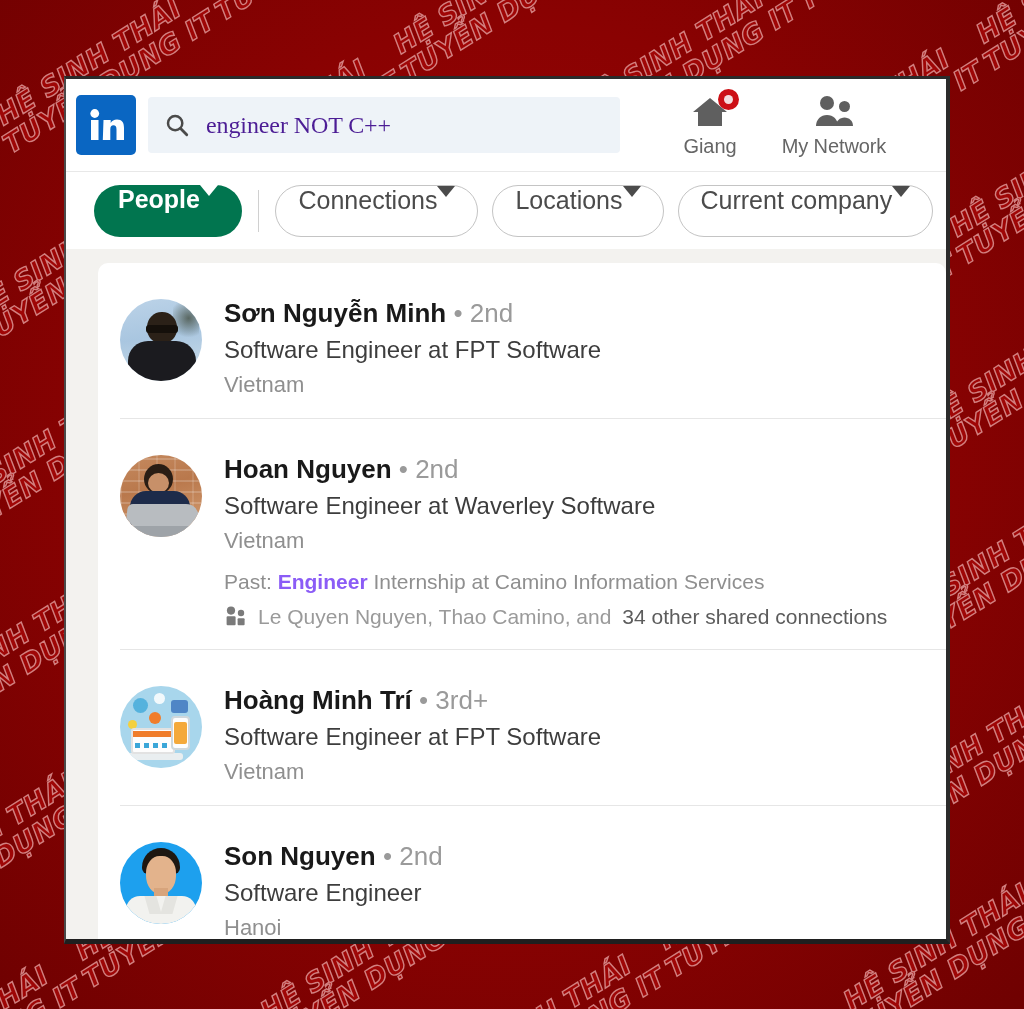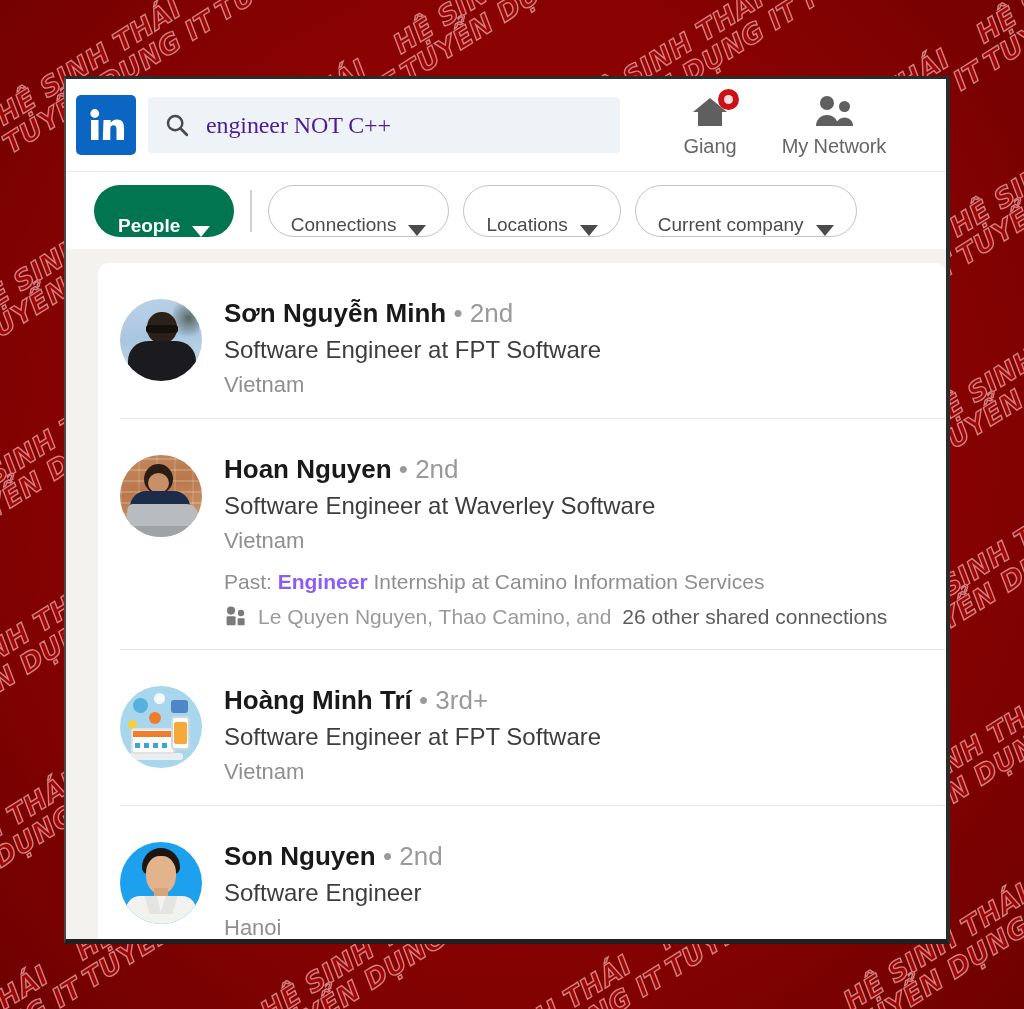--- a/index.html
+++ b/index.html
@@ -144,26 +144,25 @@
     display: flex;
     align-items: center;
     padding-left: 28px;
     gap: 0;
     box-sizing: border-box;
   }
   .pill {
     height: 52px;
     border-radius: 26px;
     display: flex;
-    align-items: flex-end;
-    gap: 12px;
+    align-items: flex-start;
     padding: 0 22px;
     box-sizing: border-box;
     flex: 0 0 auto;
-    font-size: 19px;
+    font-size: 25px;
   }
   .pill.active {
     background: #01754f;
     color: #ffffff;
     font-weight: 700;
     padding: 0 24px;
   }
   .pill.plain {
     border: 1.5px solid #c4c4c4;
     color: #4b4b4b;
@@ -492,21 +491,21 @@
           <div class="shared">
             <span class="shared-icon">
               <svg width="23" height="20" viewBox="0 0 23 20" aria-hidden="true">
                 <circle cx="7" cy="4.6" r="4.1" fill="#7a7a7a"></circle>
                 <rect x="2.6" y="10.3" width="9" height="9" rx="1.1" fill="#7a7a7a"></rect>
                 <circle cx="17" cy="7" r="3.2" fill="#7a7a7a"></circle>
                 <rect x="13.6" y="12.3" width="7" height="7" rx="1" fill="#7a7a7a"></rect>
               </svg>
             </span>
             <span>Le Quyen Nguyen, Thao Camino, and </span>
-              <span class="strong">26 other shared connections</span>
+              <span class="strong">34 other shared connections</span>
           </div>
         </div>
       </div>
 
       <div class="result">
         <div class="avatar">
           <div class="av-illus">
             <span class="b1"></span>
               <span class="b2"></span>
               <span class="b3"></span>

